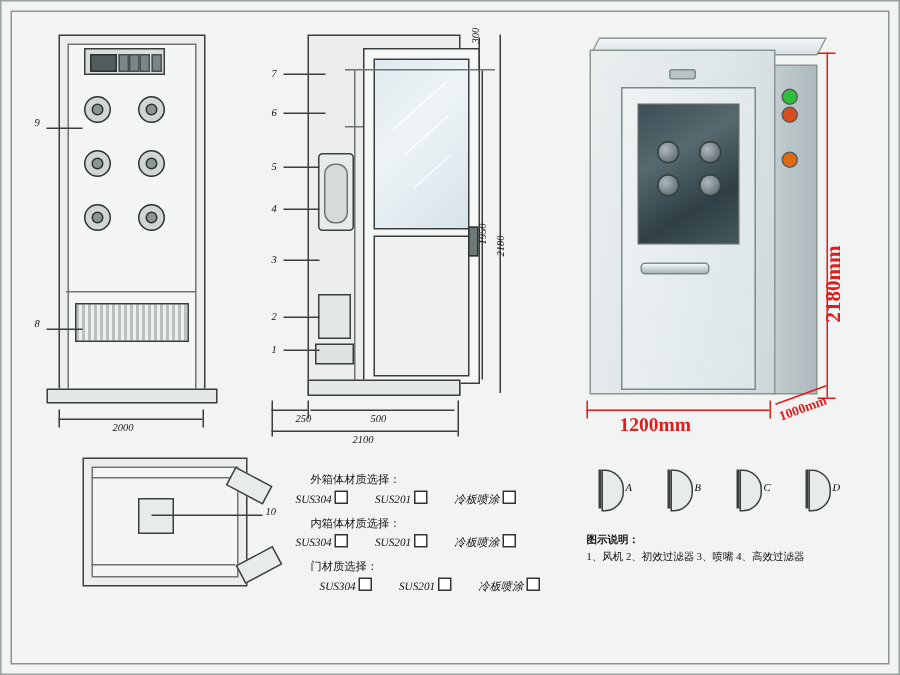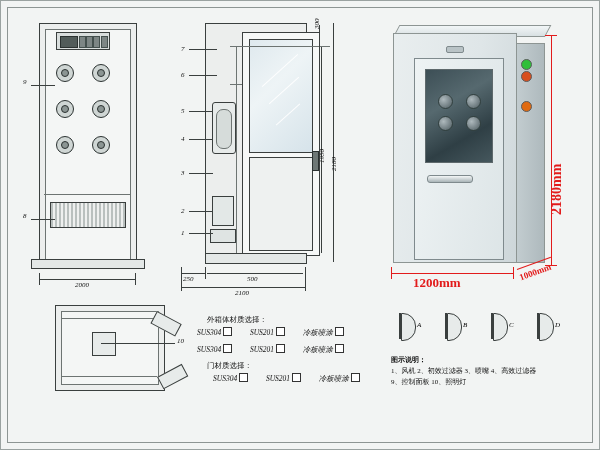--- a/index.html
+++ b/index.html
@@ -289,21 +289,21 @@
     <div class="vl" style="left:138px;top:2px;height:22px;"></div>
     <div class="lbl it" style="left:132px;top:6px;transform:rotate(-90deg);transform-origin:left top;">300</div>
 
     <div class="vl" style="left:140px;top:24px;height:206px;"></div>
     <div class="lbl it" style="left:137px;top:140px;transform:rotate(-90deg);transform-origin:left top;">1950</div>
 
     <div class="vl" style="left:152px;top:0px;height:239px;"></div>
     <div class="lbl it" style="left:149px;top:148px;transform:rotate(-90deg);transform-origin:left top;">2180</div>
 
     <div class="hl" style="left:0px;top:250px;width:24px;"></div>
-    <div class="lbl it" style="left:2px;top:252px;">250</div>
+    <div class="lbl it" style="left:16px;top:252px;">250</div>
     <div class="hl" style="left:26px;top:250px;width:96px;"></div>
     <div class="lbl it" style="left:66px;top:252px;">500</div>
     <div class="hl" style="left:0px;top:264px;width:124px;"></div>
     <div class="vl" style="left:0px;top:244px;height:24px;"></div>
     <div class="vl" style="left:24px;top:244px;height:12px;"></div>
     <div class="vl" style="left:124px;top:244px;height:24px;"></div>
     <div class="lbl it" style="left:54px;top:266px;">2100</div>
   </div>
 
   <div id="v3">
@@ -355,20 +355,21 @@
   <div id="spec">
     <div class="ttl">外箱体材质选择：</div>
     <div class="row">
       <span class="opt">SUS304</span><span class="chk"></span>
       <span style="display:inline-block;width:14px"></span>
       <span class="opt">SUS201</span><span class="chk"></span>
       <span style="display:inline-block;width:14px"></span>
       <span class="opt">冷板喷涂</span><span class="chk"></span>
     </div>
 
+    <div class="ttl">内箱体材质选择：</div>
     <div class="row">
       <span class="opt">SUS304</span><span class="chk"></span>
       <span style="display:inline-block;width:14px"></span>
       <span class="opt">SUS201</span><span class="chk"></span>
       <span style="display:inline-block;width:14px"></span>
       <span class="opt">冷板喷涂</span><span class="chk"></span>
     </div>
 
     <div class="ttl">门材质选择：</div>
     <div class="row" style="padding-left:16px">
@@ -398,17 +399,16 @@
     </div>
     <div class="part" style="left:138px;top:0px;">
       <div class="stem"></div>
       <div class="half"></div>
       <div class="pl">D</div>
     </div>
 
     <div class="list">
       <div class="h">图示说明：</div>
       <div>1、风机  2、初效过滤器  3、喷嘴  4、高效过滤器</div>
-      <div>9、控制面板  10、照明灯</div>
     </div>
   </div>
 
 </div>
 
 </body></html>

